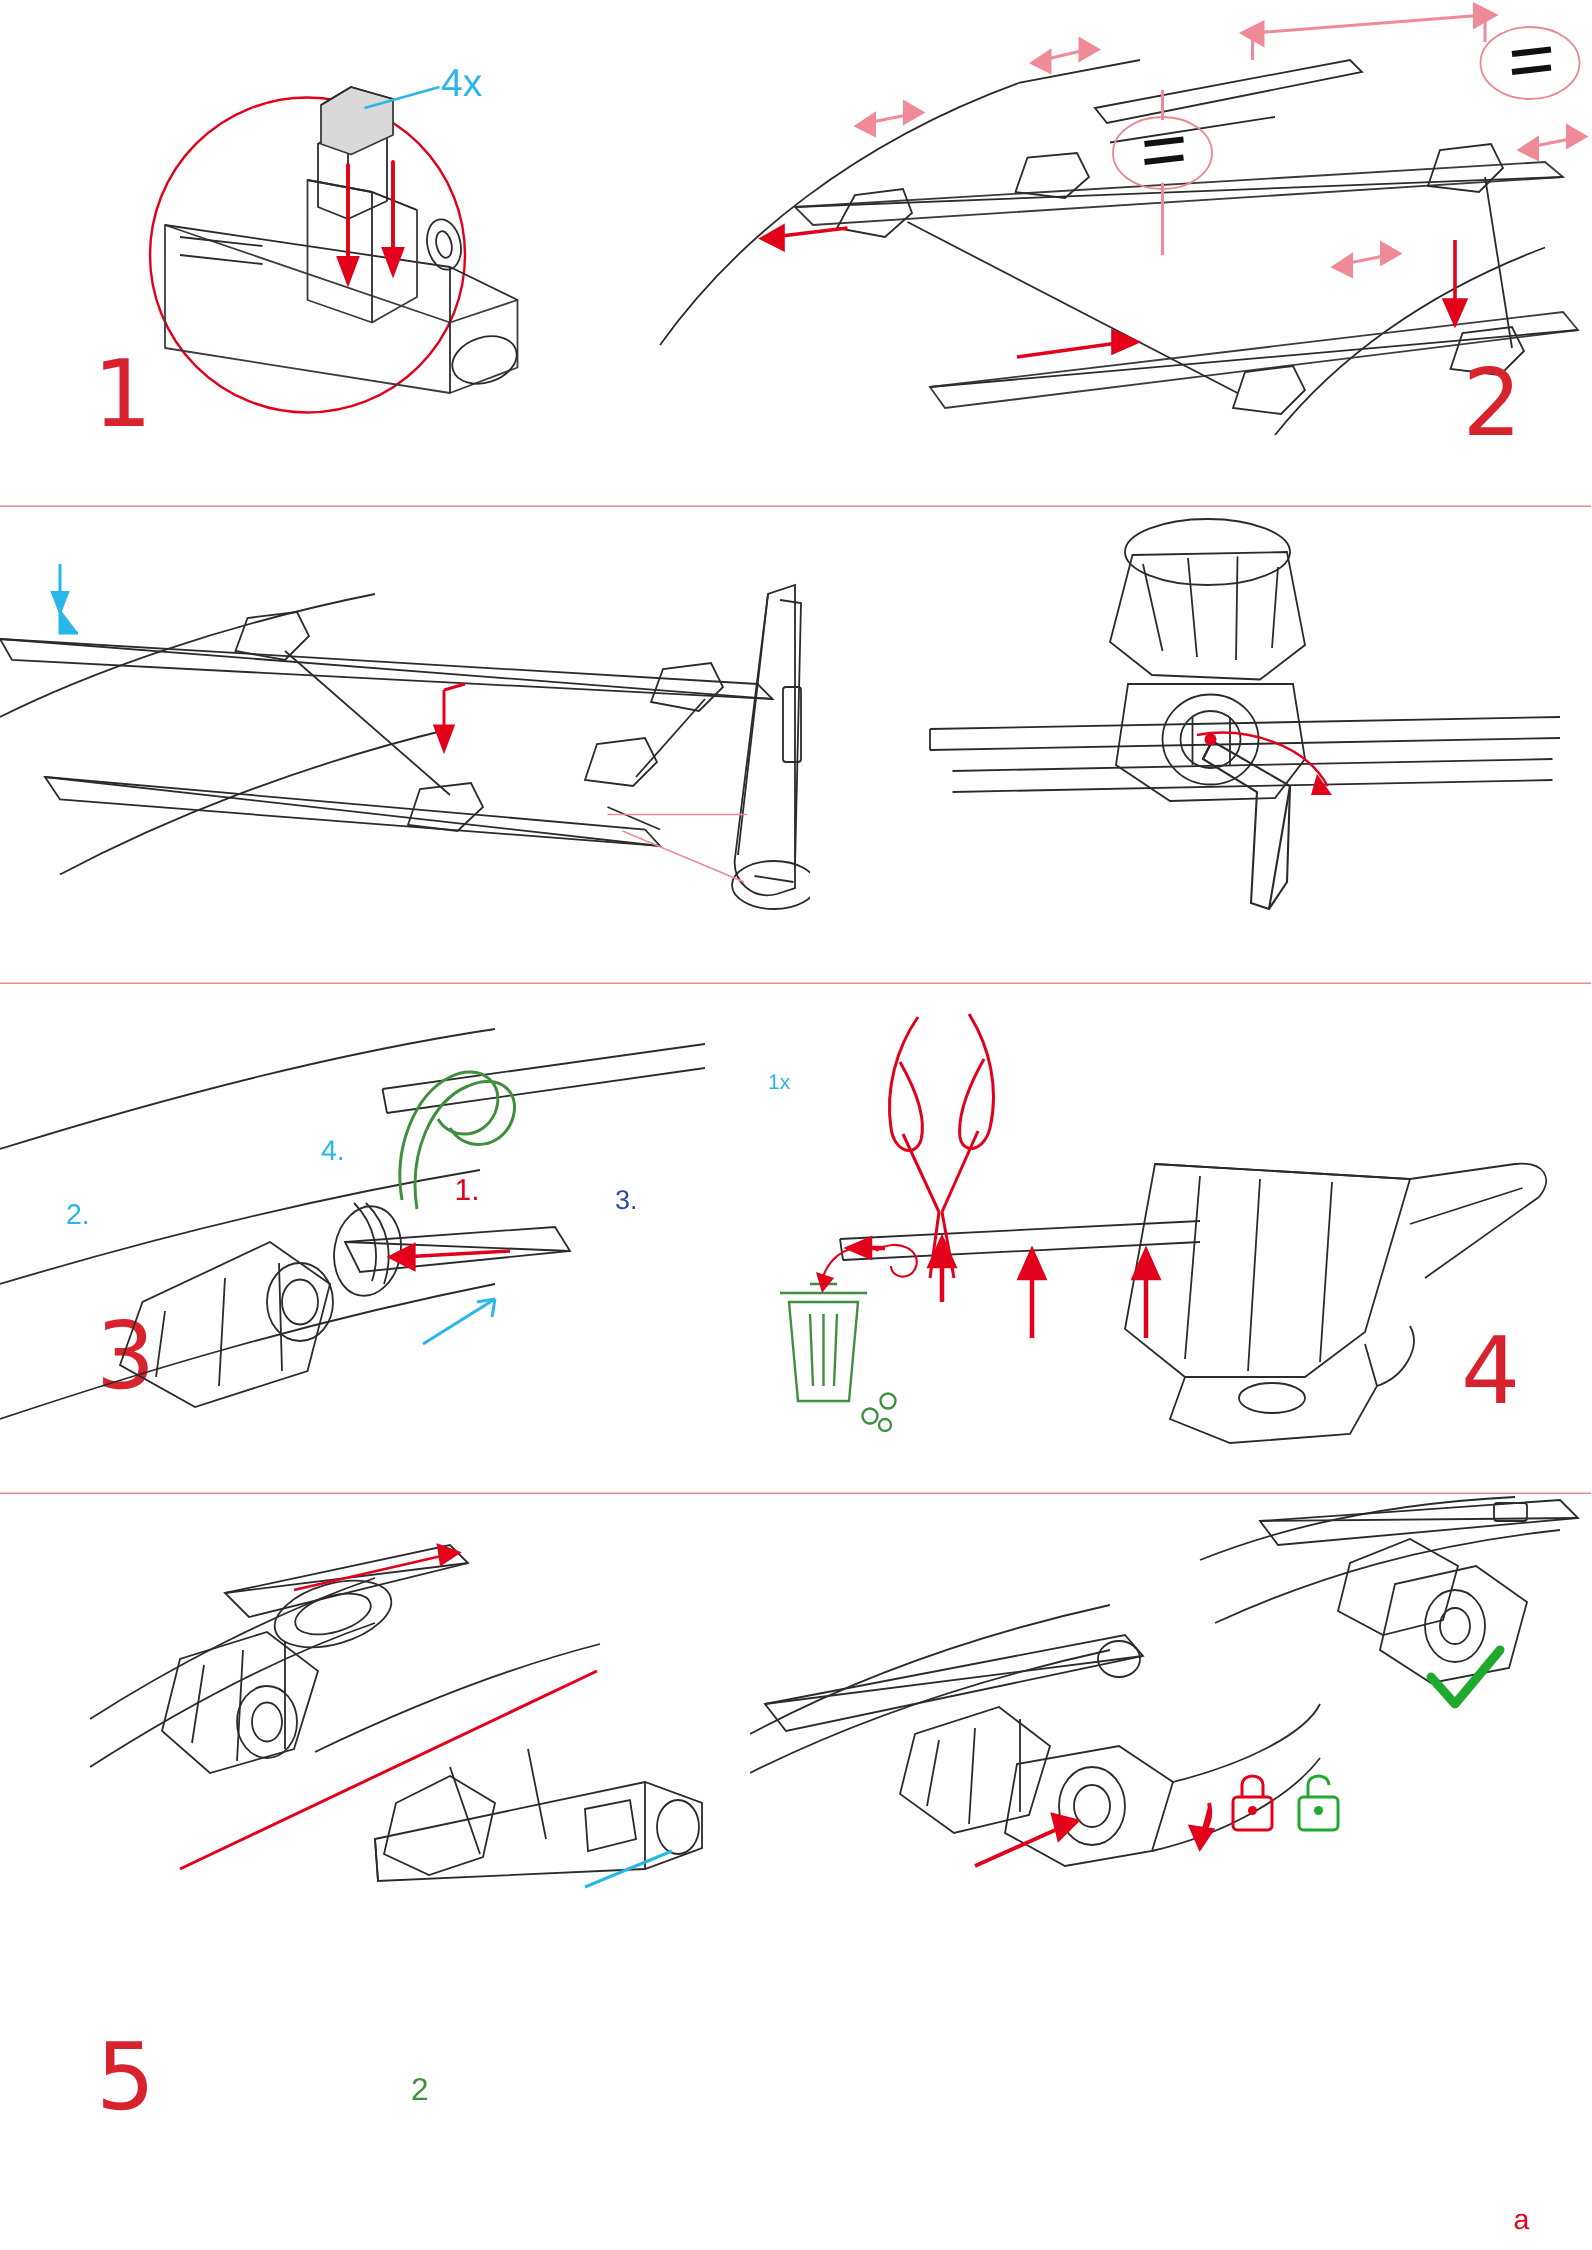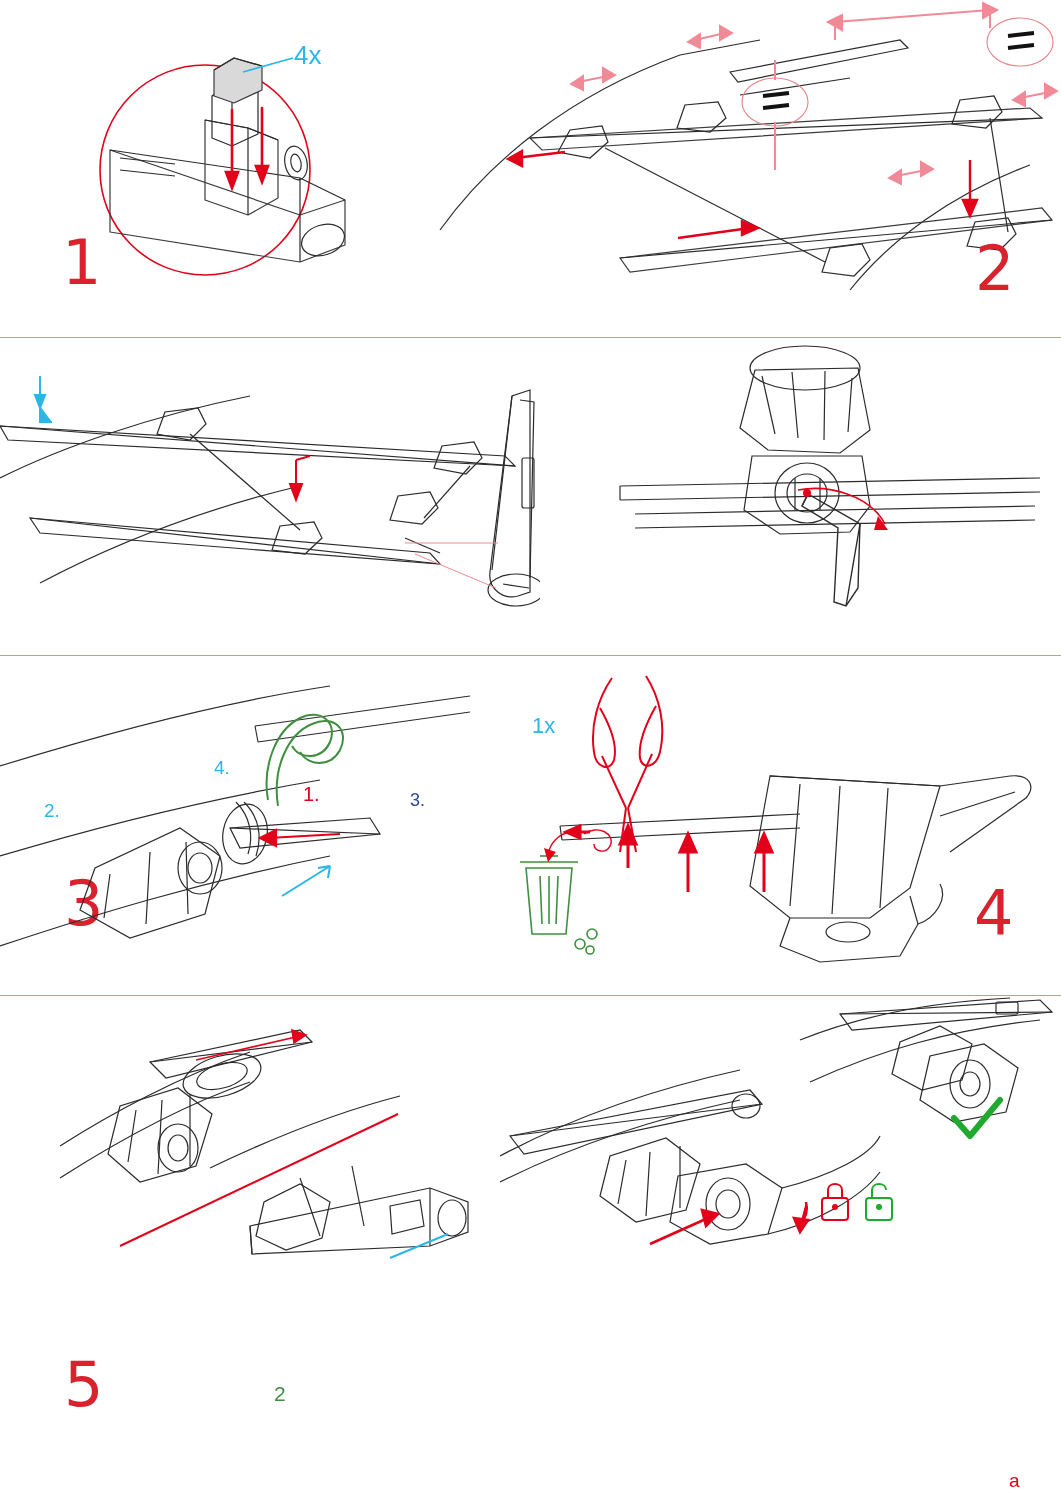--- a/index.html
+++ b/index.html
@@ -223,21 +223,21 @@
       <g stroke="#29b6e8" stroke-width="2" fill="#29b6e8">
         <path d="M40,38 L40,62"></path>
         <path d="M35,57 L40,70 L45,57 Z"></path>
         <path d="M40,68 L40,84 L52,84"></path>
       </g>
     </svg>
     <div class="red-label" style="left:303px;top:445px">1.</div>
     <div class="cyan-label" style="left:44px;top:462px;font-size:19px">2.</div>
     <div class="blue-label" style="left:410px;top:452px;color:#2f4a9c">3.</div>
     <div class="cyan-label" style="left:214px;top:419px;font-size:19px">4.</div>
-    <div class="cyan-label" style="left:532px;top:375px;font-size:22px">1x</div>
+    <div class="cyan-label" style="left:512px;top:375px;font-size:14px">1x</div>
     <div class="stepnum" style="left:64px;top:535px">3</div>
   </div>
 
   <div class="panel" style="left:540px;top:338px;width:521px;height:317px">
     <svg width="521" height="317" viewBox="0 0 521 317">
       <g fill="none" stroke="#2b2b2b" stroke-width="1.2">
 
         <path d="M80,148 L500,140"></path>
         <path d="M80,162 L500,154"></path>
         <path d="M80,148 L80,162"></path>

